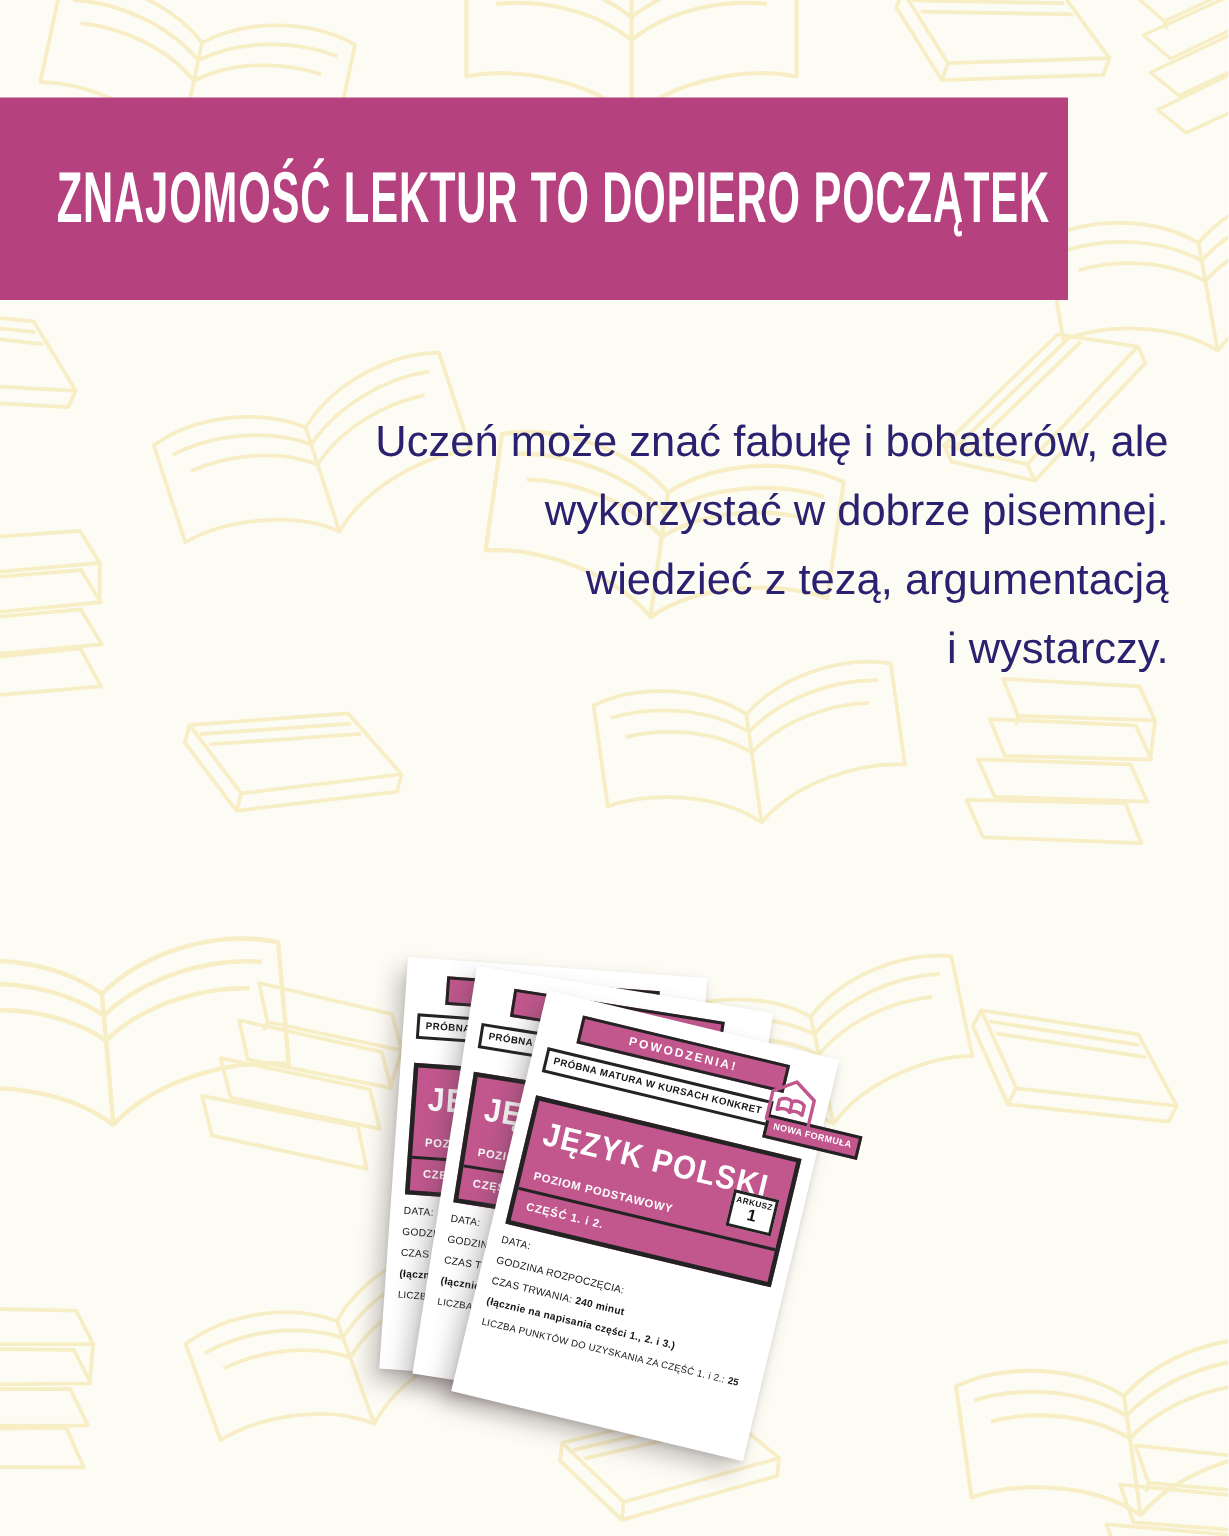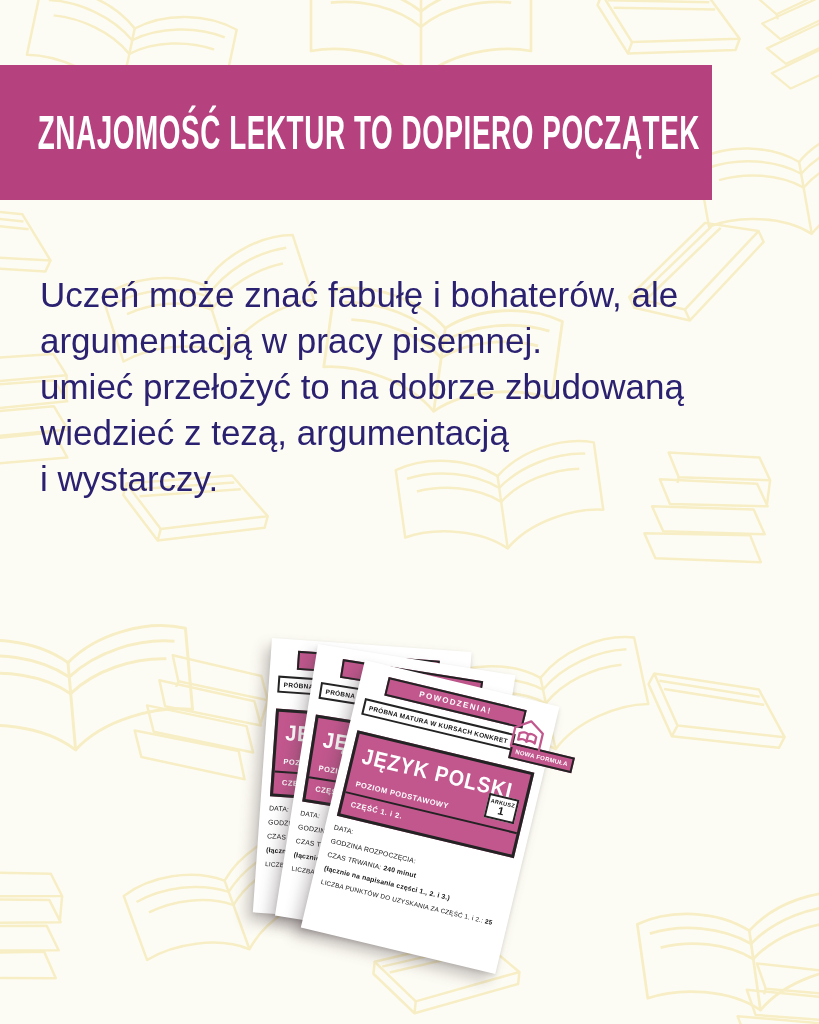--- a/index.html
+++ b/index.html
@@ -25,22 +25,22 @@
     display:flex;align-items:center;justify-content:center;padding-left:25px;
   }
   .banner-text{
     color:#ffffff;font-weight:bold;font-size:48px;line-height:1;
     white-space:nowrap;letter-spacing:1px;
     transform:scaleX(0.58);transform-origin:center center;
   }
   
   .body-text{
     position:absolute;left:40px;top:272px;width:739px;z-index:2;
-    text-align:left;color:var(--ink);
-    font-size:35px;line-height:46px;font-weight:400;
+    text-align:right;color:var(--ink);
+    font-size:29px;line-height:46px;font-weight:400;
   }
   .body-line{white-space:nowrap;}
   
   .papers{position:absolute;left:270px;top:632px;width:330px;height:370px;z-index:3;}
   .sheet{
     position:absolute;left:0;top:0;width:200px;height:275px;
     background:#ffffff;transform-origin:top left;
     box-shadow:-6px 9px 14px rgba(80,66,74,0.30), 0 2px 4px rgba(0,0,0,0.12);
     padding:9px;
   }
@@ -138,22 +138,21 @@
     <use href="#d-open" transform="translate(620 880) rotate(-8) scale(1.1)"></use>
     <use href="#d-stack" transform="translate(740 930) rotate(15)"></use>
   </svg>
 
   <div class="banner">
     <div class="banner-text">ZNAJOMOŚĆ LEKTUR TO DOPIERO POCZĄTEK</div>
   </div>
 
   <div class="body-text">
       <div class="body-line">Uczeń może znać fabułę i bohaterów, ale</div>
-      <div class="body-line">argumentacją w pracy pisemnej.</div>
-      <div class="body-line">umieć przełożyć to na dobrze zbudowaną</div>
+      <div class="body-line">wykorzystać w dobrze pisemnej.</div>
       <div class="body-line">wiedzieć z tezą, argumentacją</div>
       <div class="body-line">i wystarczy.</div>
     </div>
 
   <div class="papers" id="papers">
     <div class="sheet sheet-back">
       <div class="pow-bar">POWODZENIA!</div>
       <svg class="logo" viewBox="0 0 36 36" aria-hidden="true">
         <g fill="none" stroke="var(--accent)" stroke-width="2.4" stroke-linejoin="round" stroke-linecap="round">
           <path d="M18 3 L33 13 L33 33 L3 33 L3 13 Z"></path>

